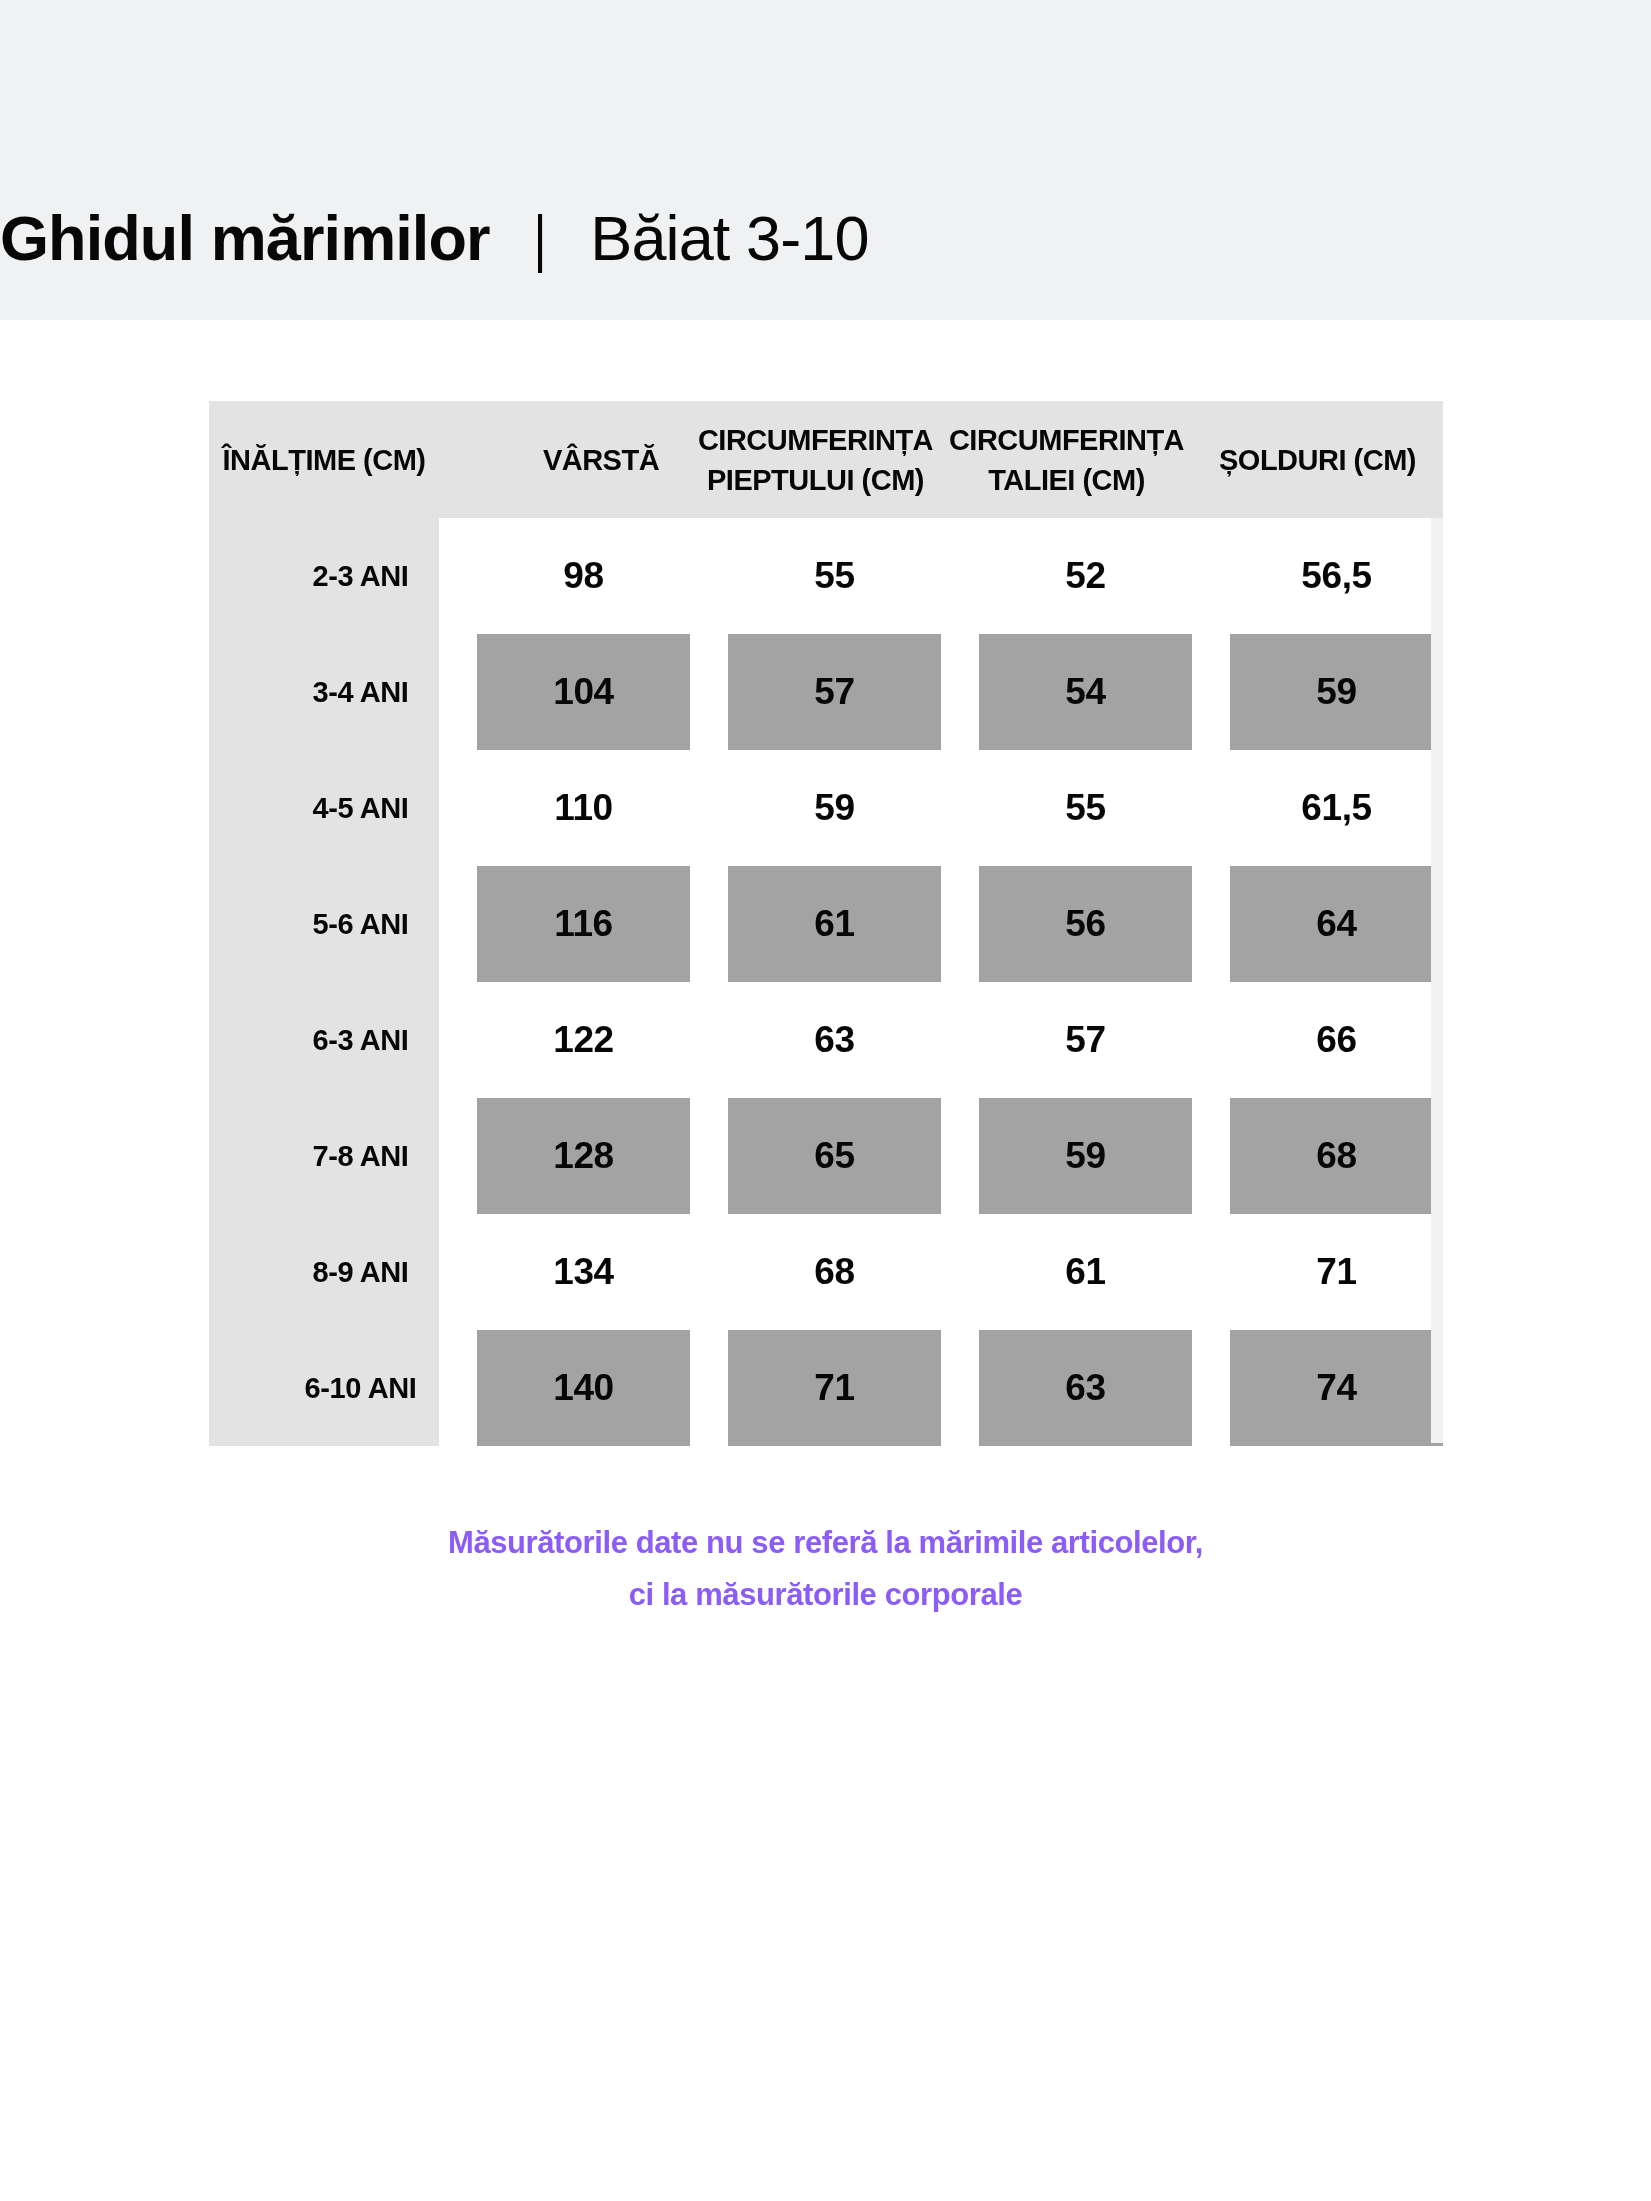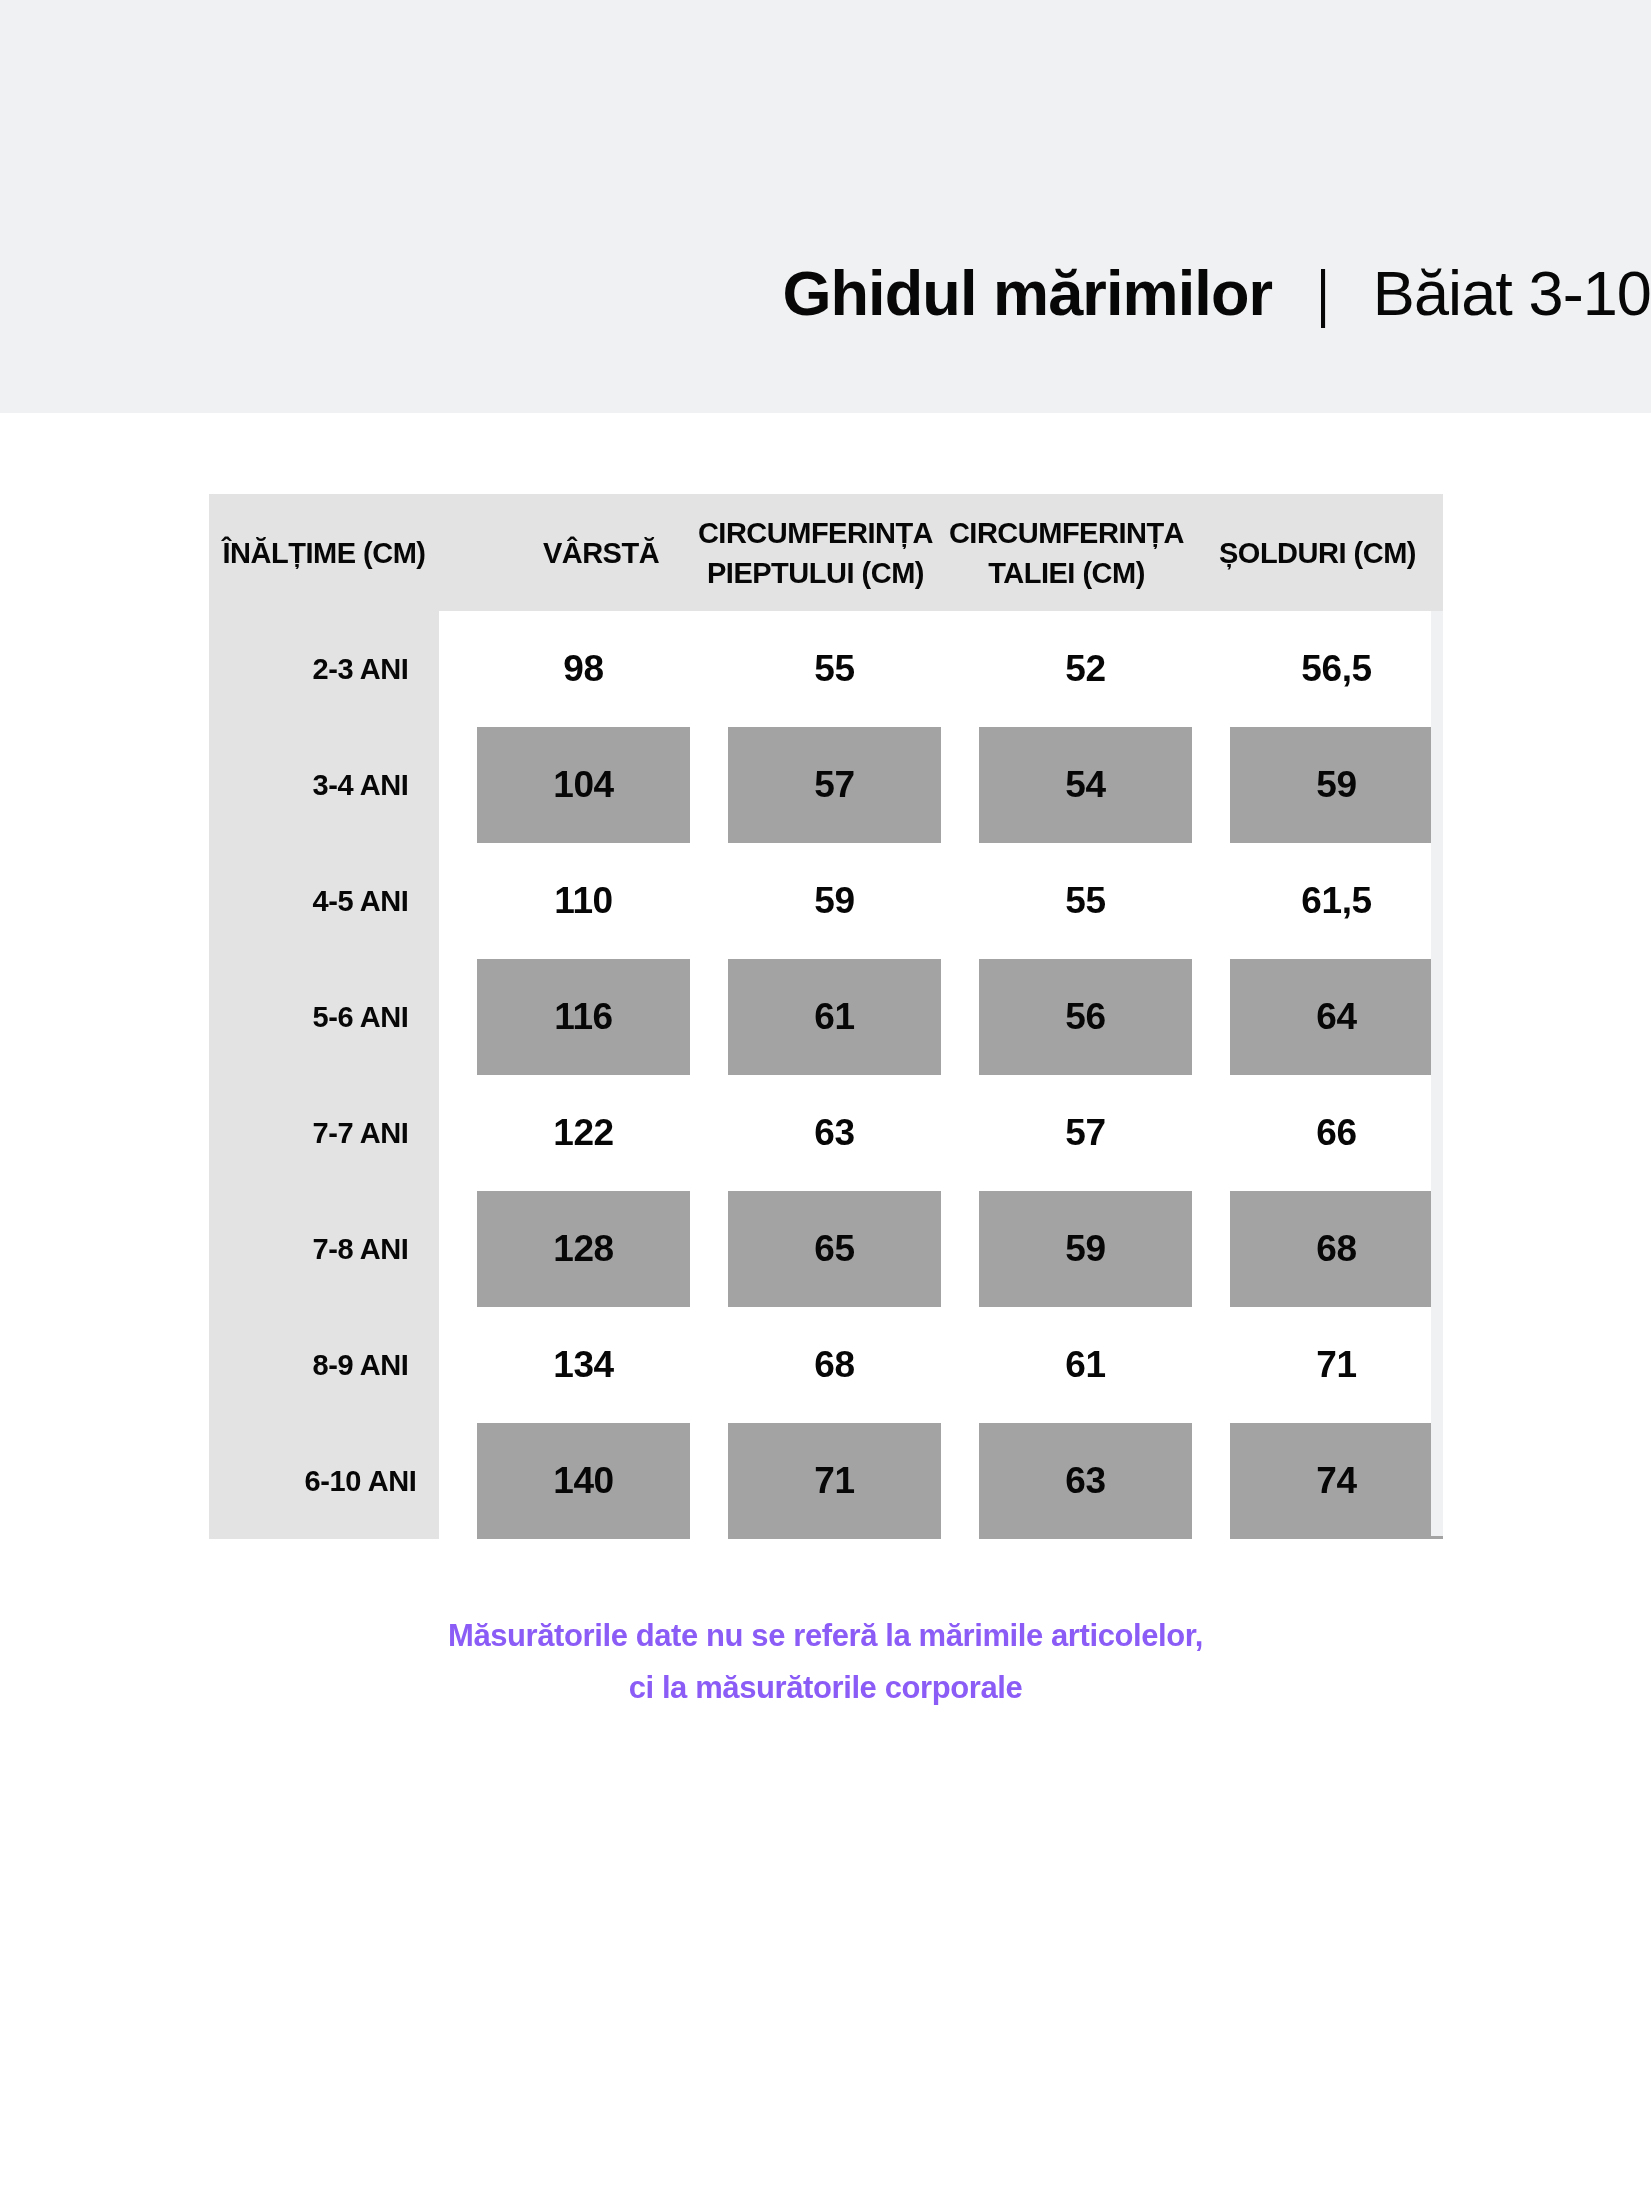--- a/index.html
+++ b/index.html
@@ -9,26 +9,26 @@
     height: 2201px;
     position: relative;
     overflow: hidden;
     font-family: "Liberation Sans", "DejaVu Sans", sans-serif;
     color: #070707;
   }
 
   
   .band {
     width: 1651px;
-    height: 413px;
+    height: 320px;
     background: #f0f1f2;
     display: flex;
     align-items: flex-end;
-    justify-content: flex-end;
-    padding-bottom: 84px;
+    justify-content: flex-start;
+    padding-bottom: 46px;
   }
   .title {
     font-size: 63px;
     line-height: 1.15;
     letter-spacing: -0.9px;
     white-space: nowrap;
     color: #070707;
   }
   .title .t-bold { font-weight: 700; }
   .title .t-sep  { font-weight: 400; margin: 0 26px; transform: scaleX(.8); display: inline-block; }
@@ -154,21 +154,21 @@
 
   <div class="trow body striped">
     <div class="cell age-col">5-6 ANI</div>
     <div class="cell">116</div>
     <div class="cell">61</div>
     <div class="cell">56</div>
     <div class="cell">64</div>
   </div>
 
   <div class="trow body">
-    <div class="cell age-col">7-7 ANI</div>
+    <div class="cell age-col">6-3 ANI</div>
     <div class="cell">122</div>
     <div class="cell">63</div>
     <div class="cell">57</div>
     <div class="cell">66</div>
   </div>
 
   <div class="trow body striped">
     <div class="cell age-col">7-8 ANI</div>
     <div class="cell">128</div>
     <div class="cell">65</div>

